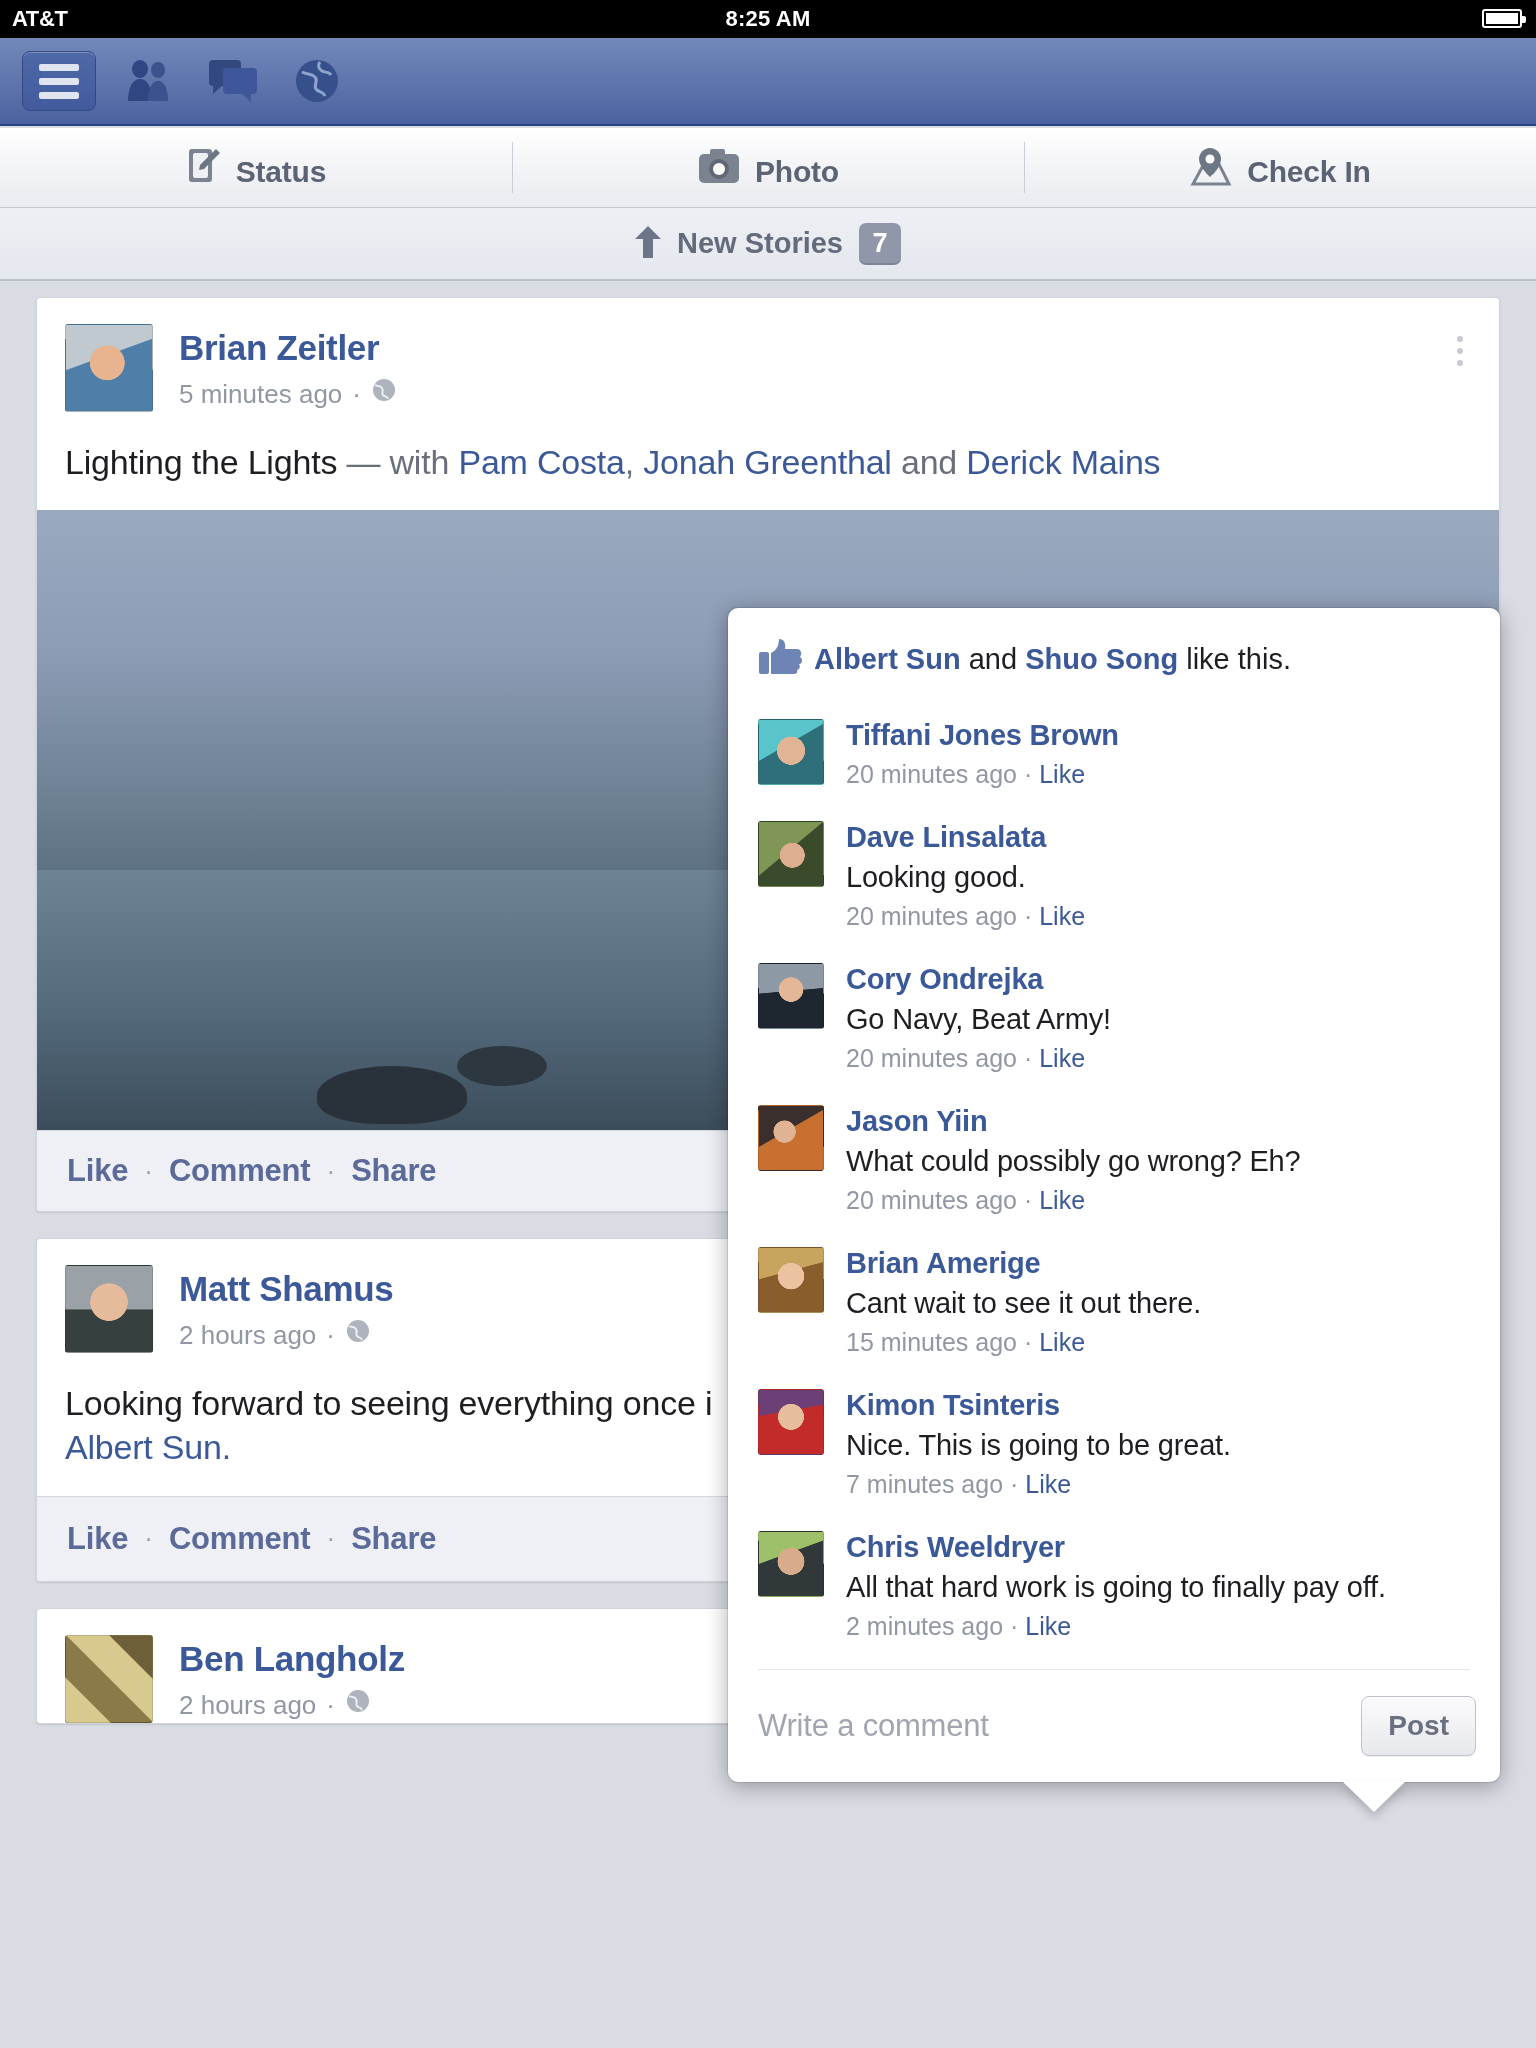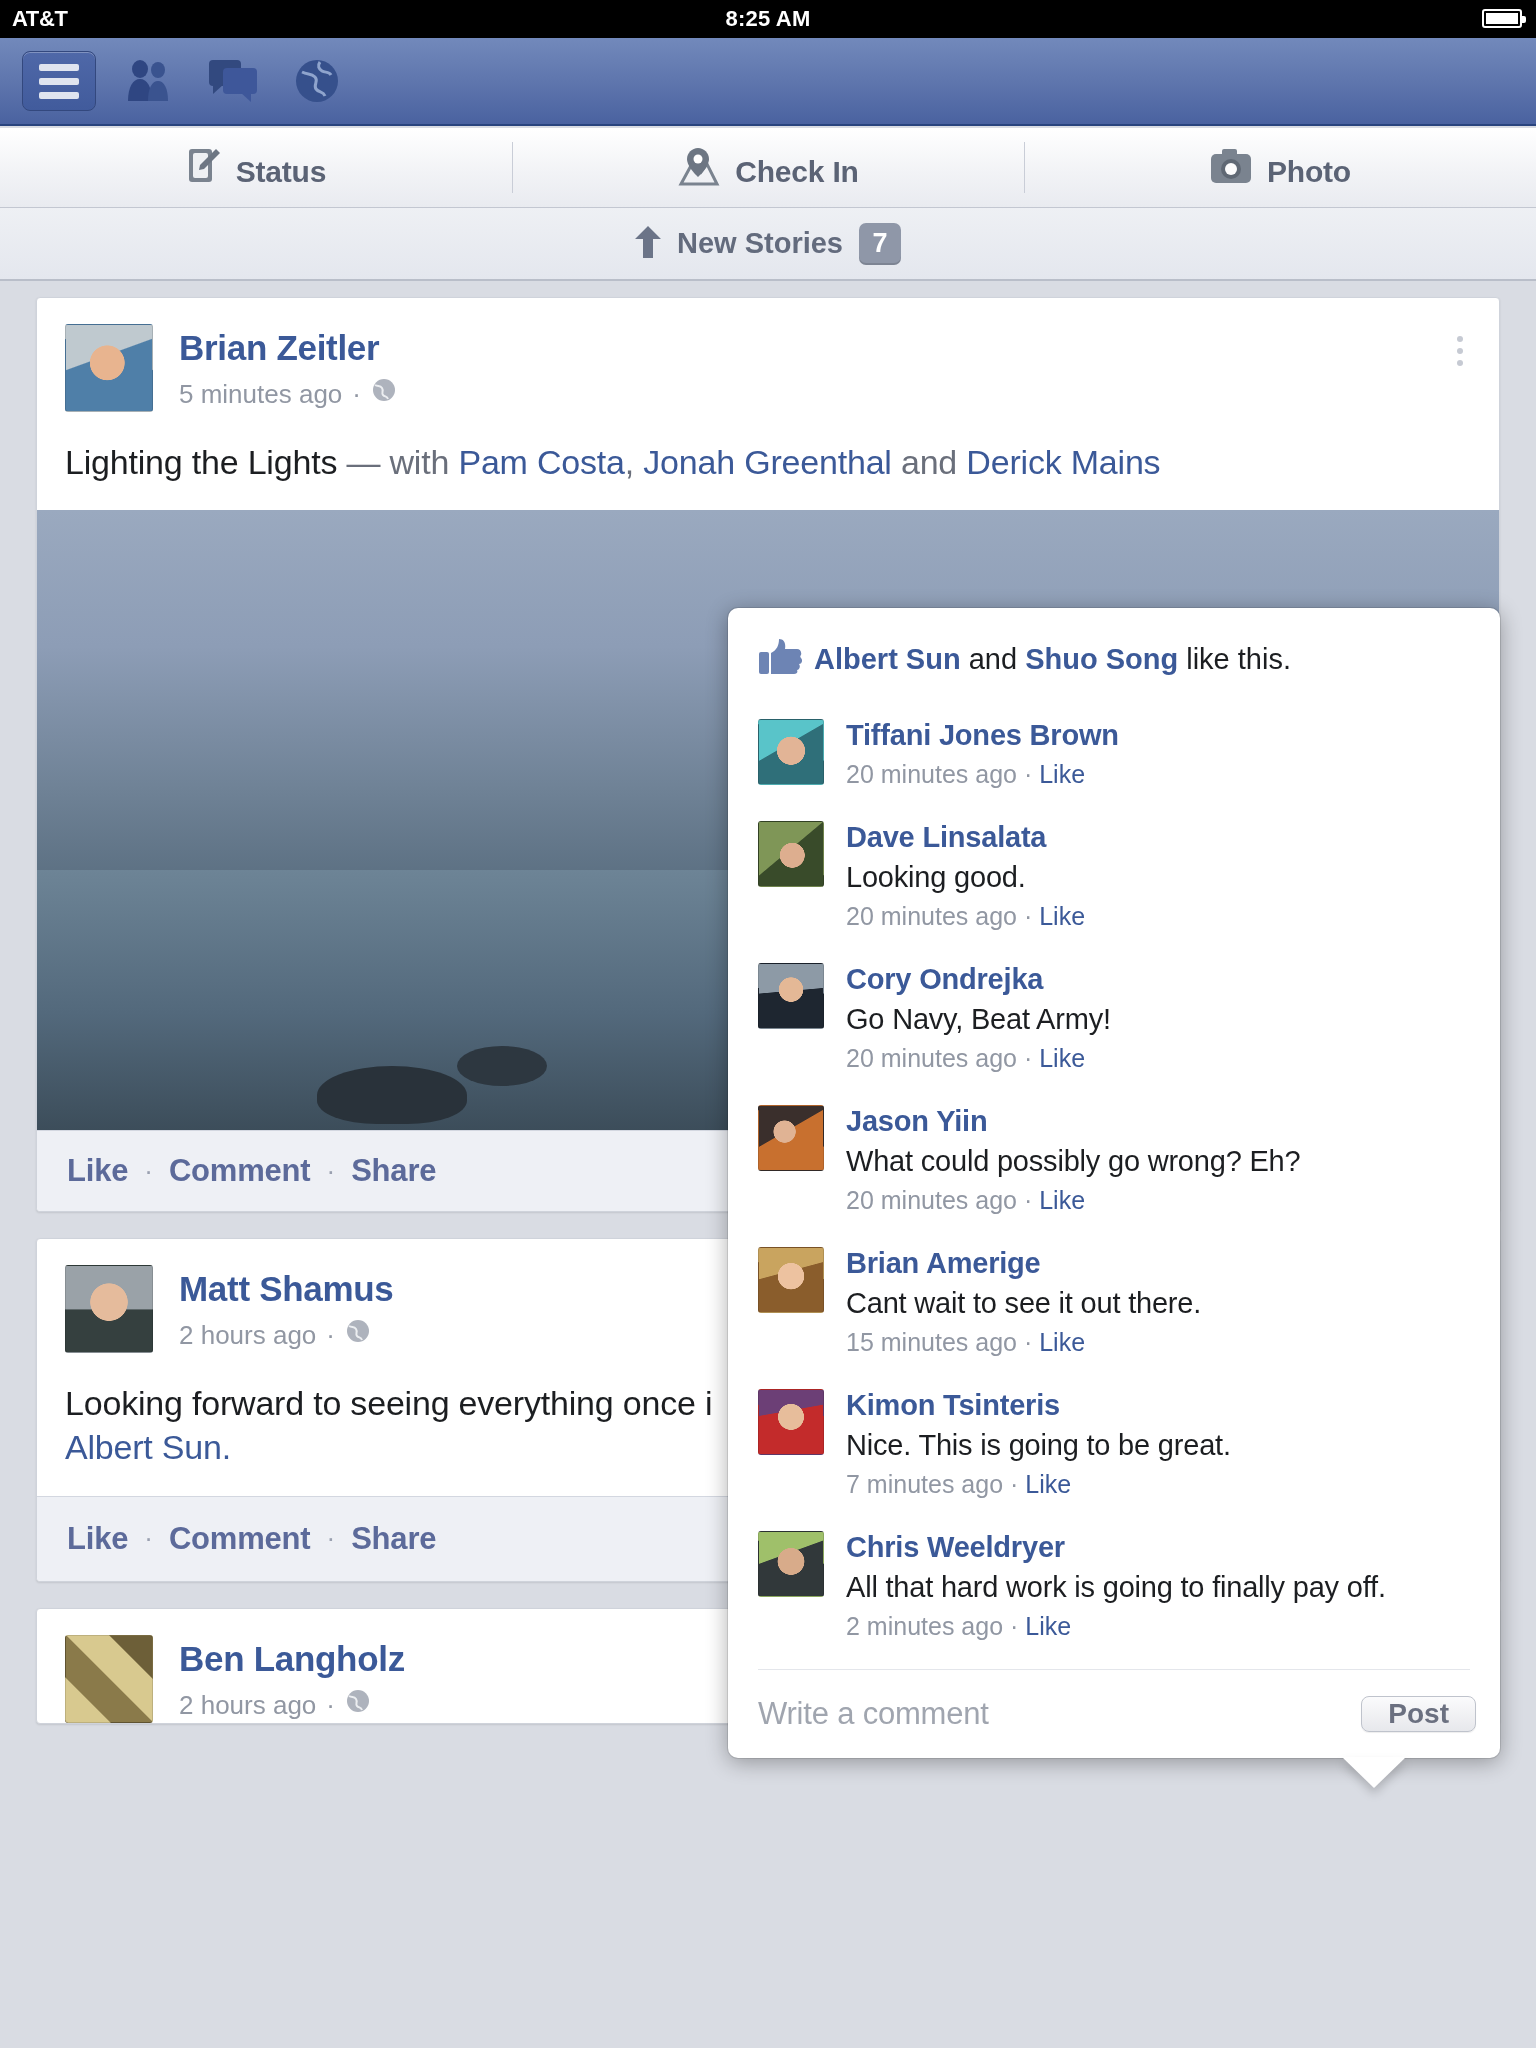--- a/index.html
+++ b/index.html
@@ -213,21 +213,21 @@
   .c-text { font-size: 29px; color: #1c1e21; margin-top: 7px; letter-spacing: -0.2px; }
   .c-meta { font-size: 25px; color: #9197a3; margin-top: 8px; }
   .c-meta .like-link { color: #3b5998; }
   .pop-divider { height: 1px; background: #e4e6eb; margin: 10px 30px 0 30px; }
   .write-row {
     display: flex; align-items: center; justify-content: space-between;
     padding: 26px 24px 26px 30px;
   }
   .write-input { font-size: 31px; color: #a0a5af; letter-spacing: -0.2px; }
   .post-btn {
-    padding: 1px 26px; border-radius: 8px;
+    padding: 13px 26px; border-radius: 8px;
     background: linear-gradient(to bottom, #fbfbfc, #e7e8ec);
     border: 1px solid #bfc3cc; box-shadow: 0 1px 1px rgba(0,0,0,0.07);
     font-size: 28px; font-weight: bold; color: #6b7080;
   }
 
   
   .av1 { background: radial-gradient(circle at 48% 44%, #e8b48f 0 26%, transparent 27%),
                       linear-gradient(160deg, #bfc9cf 0 38%, #4f7fa8 39% 100%); }
   .av2 { background: radial-gradient(circle at 50% 42%, #e5bb9c 0 28%, transparent 29%),
                       linear-gradient(180deg, #9aa2a8 0 50%, #35403f 51% 100%); }
@@ -305,38 +305,38 @@
         <svg width="36" height="40" viewBox="0 0 36 40">
           <rect x="3" y="3" width="23" height="33" rx="3" fill="#7a838f"></rect>
           <rect x="7" y="7" width="15" height="25" rx="2" fill="#eef0f3"></rect>
           <path d="M30 3l4 4-16 16-5 1 1-5z" fill="#6d7683"></path>
         </svg>
       </span>
       <span class="comp-label">Status</span>
     </div>
     <div class="comp-btn">
       <span>
-        <svg width="44" height="40" viewBox="0 0 44 40">
-          <path d="M4 38L16 16l8 10 6-8 10 20z" fill="none" stroke="#7a838f" stroke-width="3"></path>
-          <path d="M21 2c-6 0-11 5-11 11 0 8 11 18 11 18s11-10 11-18c0-6-5-11-11-11z" fill="#6d7683"></path>
-          <circle cx="21" cy="13" r="4.5" fill="#fff"></circle>
-        </svg>
-      </span>
-      <span class="comp-label">Check In</span>
-    </div>
-    <div class="comp-btn">
-      <span>
         <svg width="44" height="38" viewBox="0 0 44 38">
           <rect x="2" y="7" width="40" height="29" rx="5" fill="#7a838f"></rect>
           <rect x="13" y="2" width="15" height="8" rx="2" fill="#7a838f"></rect>
           <circle cx="22" cy="22" r="10" fill="#5f6874"></circle>
           <circle cx="22" cy="22" r="6" fill="#fbfbfc"></circle>
         </svg>
       </span>
       <span class="comp-label">Photo</span>
+    </div>
+    <div class="comp-btn">
+      <span>
+        <svg width="44" height="40" viewBox="0 0 44 40">
+          <path d="M4 38L16 16l8 10 6-8 10 20z" fill="none" stroke="#7a838f" stroke-width="3"></path>
+          <path d="M21 2c-6 0-11 5-11 11 0 8 11 18 11 18s11-10 11-18c0-6-5-11-11-11z" fill="#6d7683"></path>
+          <circle cx="21" cy="13" r="4.5" fill="#fff"></circle>
+        </svg>
+      </span>
+      <span class="comp-label">Check In</span>
     </div>
   </div>
 
   <div class="newstories">
     <span>
       <svg width="26" height="32" viewBox="0 0 26 32">
         <path d="M13 0L26 13h-8v19H8V13H0z" fill="#6b7488"></path>
       </svg>
     </span>
     <span class="ns-label">New Stories</span>

